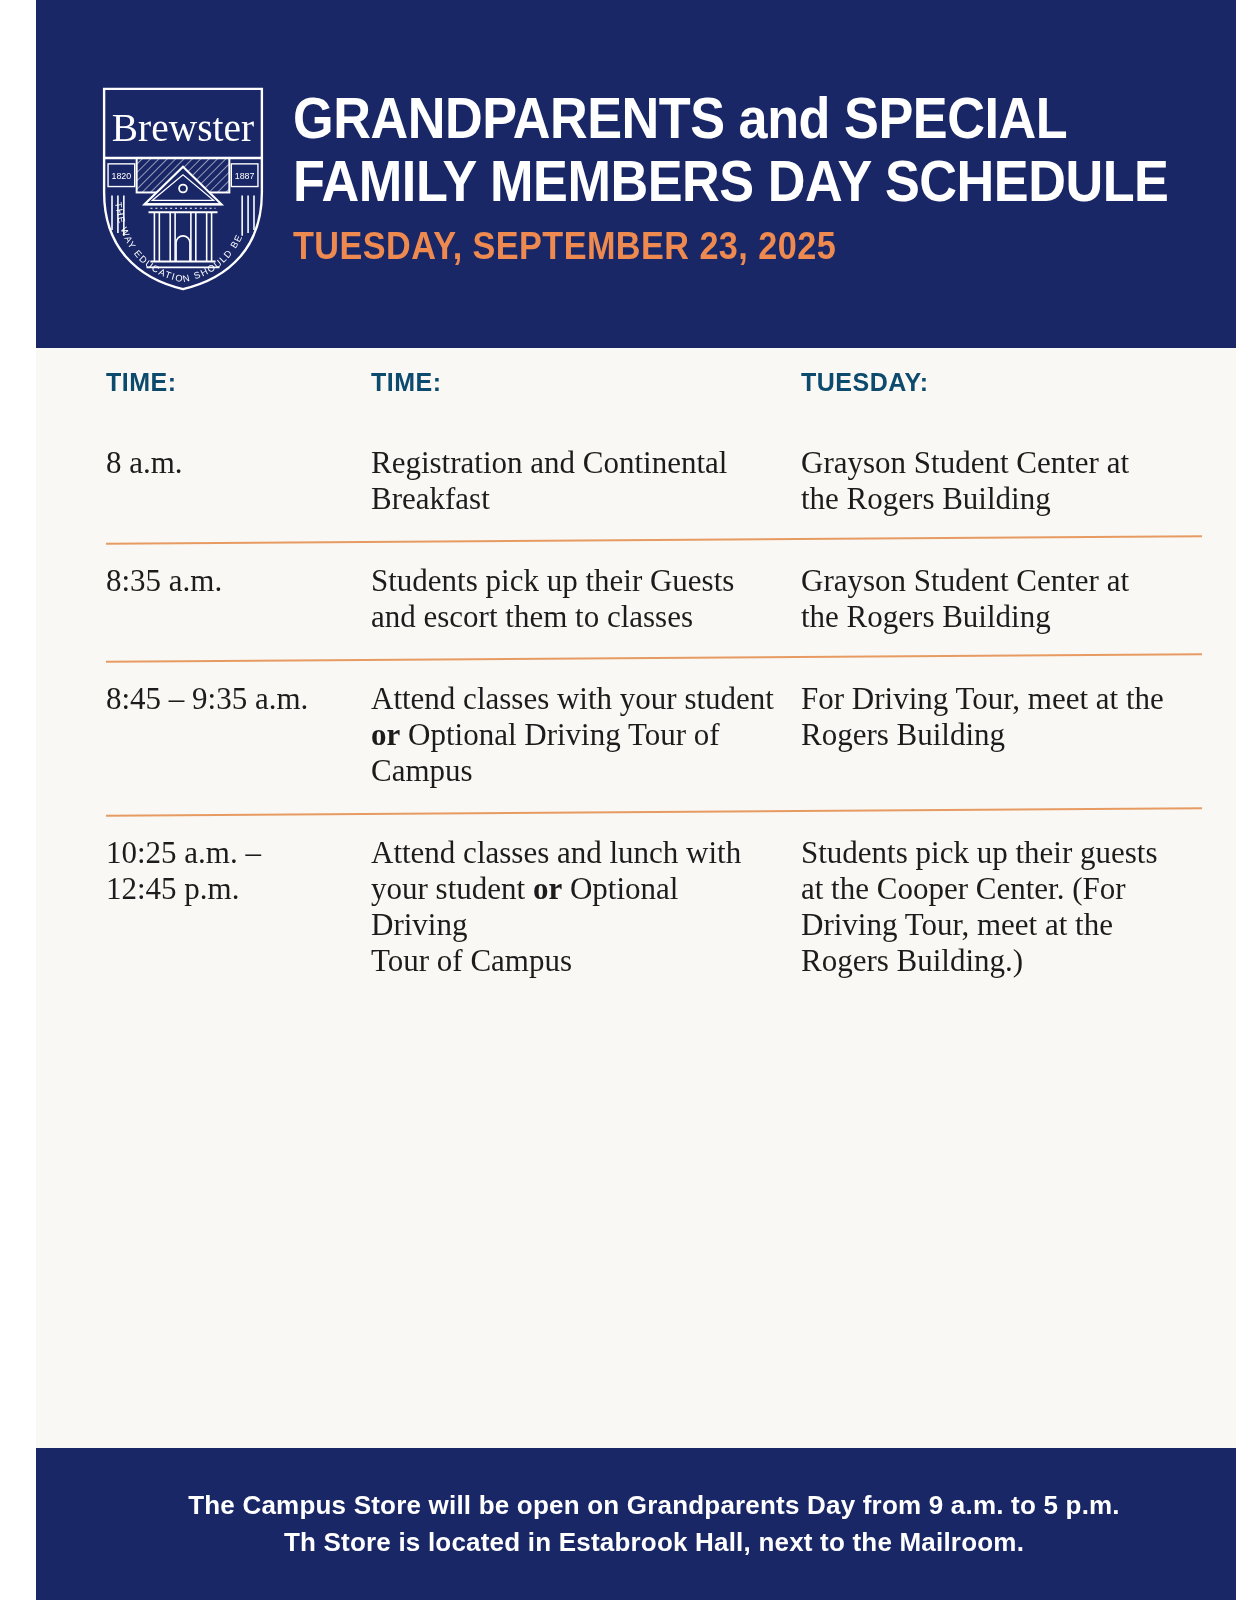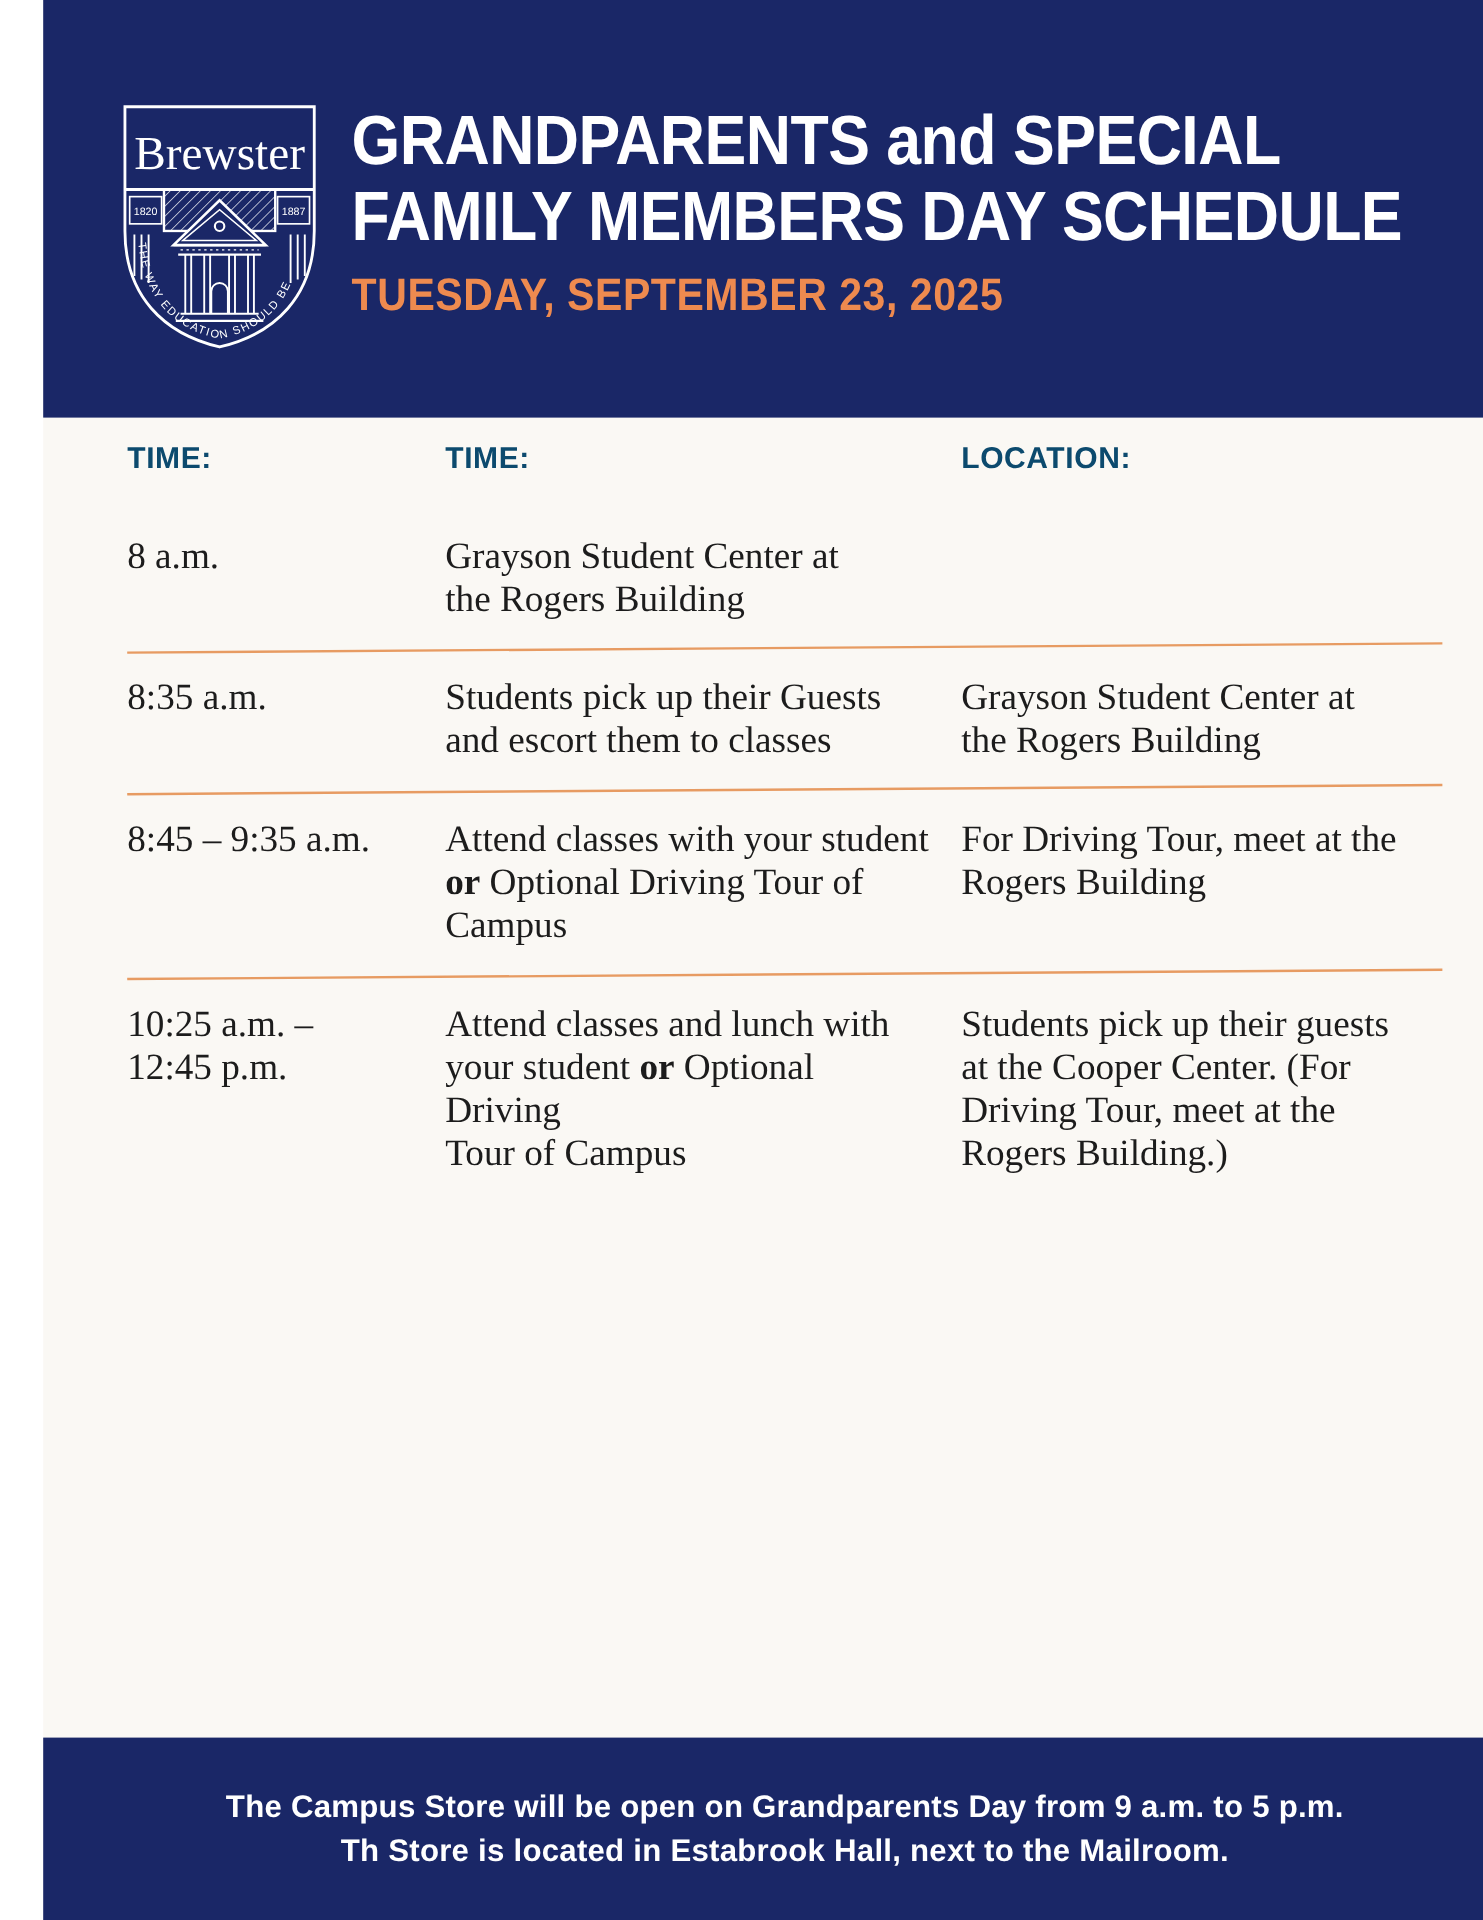--- a/index.html
+++ b/index.html
@@ -189,26 +189,28 @@
       <div class="title-line">GRANDPARENTS and SPECIAL</div>
       <div class="title-line">FAMILY MEMBERS DAY SCHEDULE</div>
       <div class="date-line">TUESDAY, SEPTEMBER 23, 2025</div>
     </div>
   </div>
 
   <div class="schedule">
     <div class="col-headers">
       <div class="col-header">TIME:</div>
       <div class="col-header">TIME:</div>
-      <div class="col-header">LOCATION:</div>
+      <div class="col-header">TUESDAY:</div>
     </div>
     <div id="rows">
   <div class="row-block">
     <div class="row first">
       <div class="cell">8 a.m.</div>
+      <div class="cell">Registration and Continental
+Breakfast</div>
       <div class="cell">Grayson Student Center at
 the Rogers Building</div>
     </div>
     <div class="divider"></div>
   </div>
 
   <div class="row-block">
     <div class="row">
       <div class="cell">8:35 a.m.</div>
       <div class="cell">Students pick up their Guests

